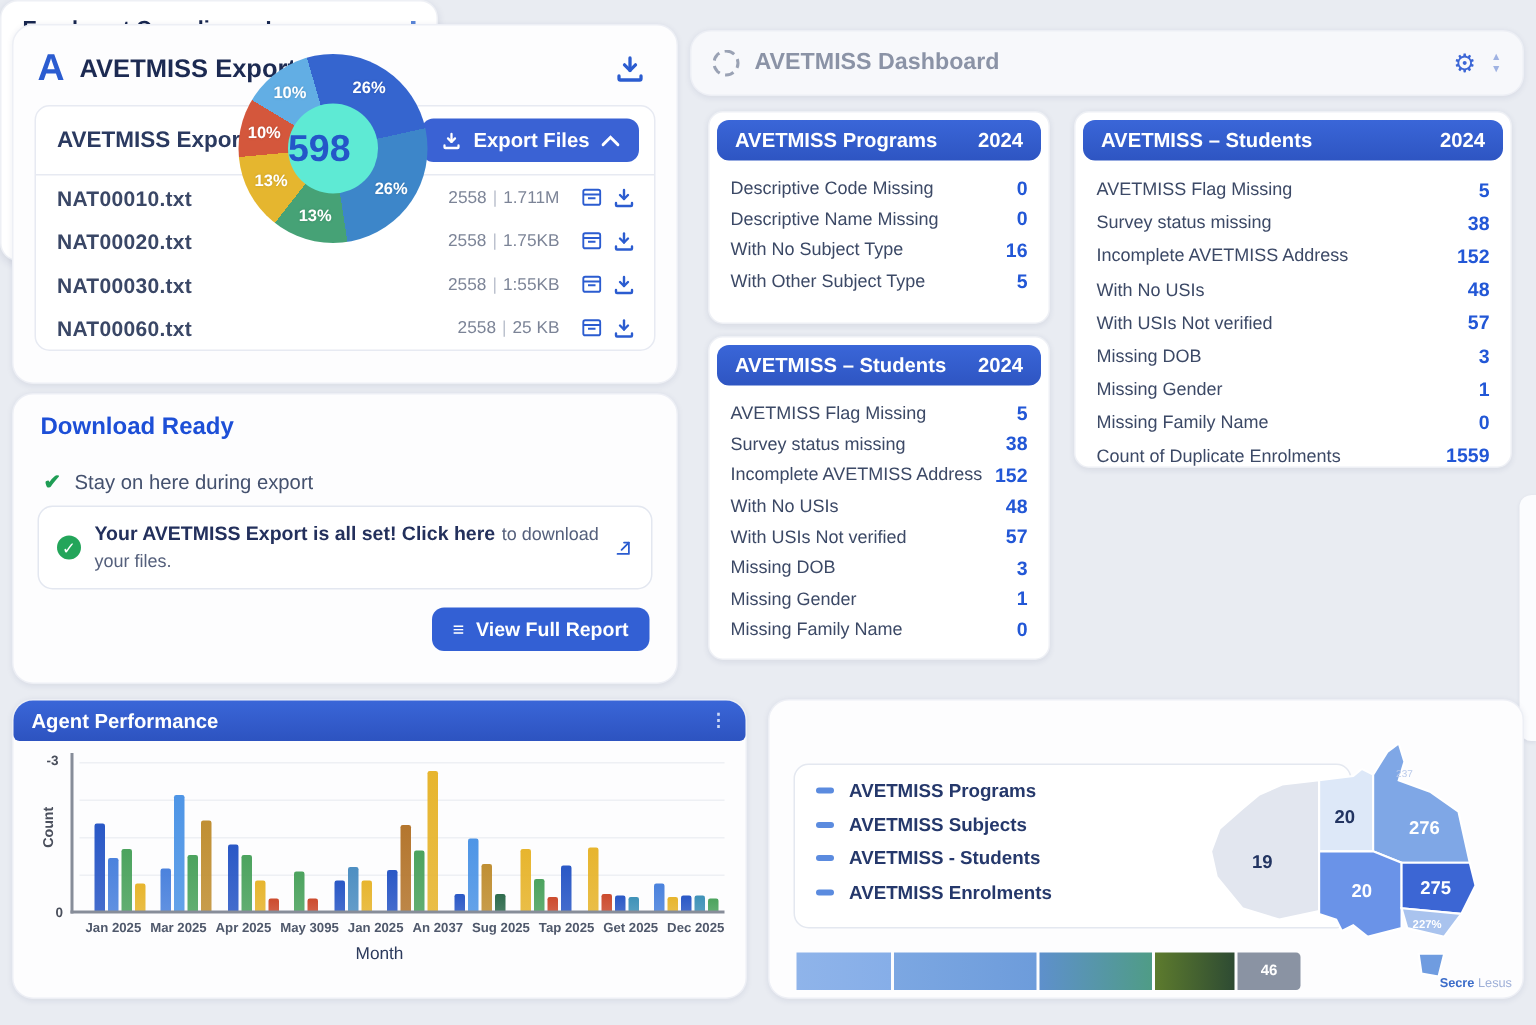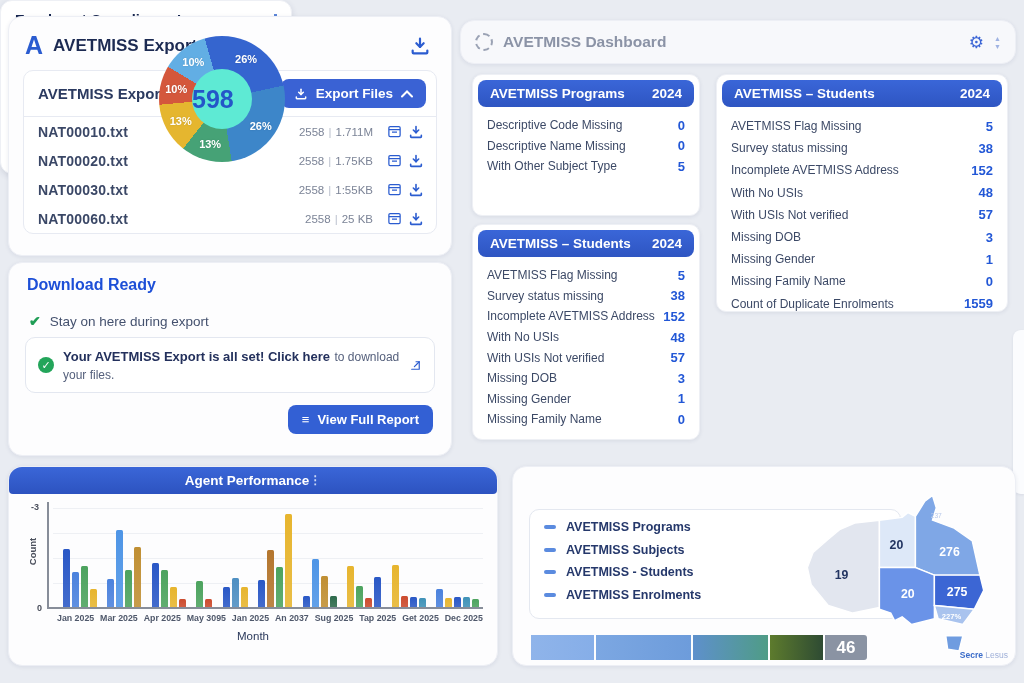--- a/index.html
+++ b/index.html
@@ -88,21 +88,21 @@
   .donut-ring { width:126px; height:126px; border-radius:50%; }
   .donut-hole { position:absolute; inset:33px; background:#5eead4; border-radius:50%;
     display:flex; align-items:center; justify-content:flex-start; }
   .donut-total { font-size:25px; font-weight:bold; color:#2456c8; }
   .slice-label { position:absolute; color:#fff; font-size:11px; font-weight:bold;
     transform:translate(-50%,-50%); text-shadow:0 0 2px rgba(0,0,0,.15); }
 
   
   #agent-panel { left:8px; top:466px; width:490px; height:200px; }
   .agent-head { background:linear-gradient(180deg,#3a66d8,#2d53c0); border-radius:13px 13px 4px 4px;
-    color:#fff; font-size:13.5px; font-weight:bold; padding:6px 12px; display:flex; justify-content:center; }
+    color:#fff; font-size:13.5px; font-weight:bold; padding:6px 12px; display:flex; justify-content:space-between; }
   .agent-dots { color:#cdd9f5; font-size:12px; }
   .chart-wrap { position:relative; margin:14px 14px 0 44px; height:100px; }
   .gridline { position:absolute; left:0; right:0; height:1px; background:#eef0f4; }
   .axis-x { position:absolute; left:-6px; right:0; bottom:-1px; height:2px; background:#878d99; }
   .axis-y { position:absolute; left:-6px; top:-6px; bottom:-1px; width:2px; background:#878d99; }
   .cols { position:absolute; inset:0; display:flex; justify-content:space-between; padding:0 4px 0 10px; }
   .col { display:flex; align-items:flex-end; gap:2px; height:100%; }
   .bar { width:7px; border-radius:1.5px 1.5px 0 0; }
   .ytick { position:absolute; font-size:9px; color:#4a4f5c; font-weight:bold; }
   .ylab { position:absolute; left:-34px; top:38px; font-size:9.5px; color:#4a4f5c; font-weight:bold;
@@ -114,21 +114,21 @@
   
   #state-panel { left:512px; top:466px; width:504px; height:200px; }
   .state-title { font-size:15.5px; font-weight:bold; color:#1e2c5e; padding:14px 0 0 18px; }
   .state-card { position:absolute; left:16px; top:42px; width:372px; height:110px;
     border:1px solid #e4e8f0; border-radius:10px; background:#fff; padding:10px 0 0 14px; }
   .st-item { display:flex; align-items:center; gap:10px; margin-bottom:8.5px; }
   .st-dash { width:12px; height:4px; border-radius:2px; background:#5b8bdf; flex:none; }
   .st-label { font-size:12.5px; font-weight:bold; color:#25386b; }
   .scale-row { position:absolute; left:18px; top:168px; display:flex; align-items:center; height:25px; }
   .scale-seg { height:25px; margin-right:2px; }
-  .scale-chip { height:25px; min-width:42px; background:#8a93a3; color:#fff; font-size:17px;
+  .scale-chip { height:25px; min-width:42px; background:#8a93a3; color:#fff; font-size:10px;
     font-weight:bold; display:flex; align-items:center; justify-content:center; border-radius:0 3px 3px 0; }
   .map-box { position:absolute; left:796px; top:490px; width:218px; height:176px; z-index:7; }
   .map-num { font-weight:bold; fill:#223461; font-size:13px; }
   .map-num-w { font-weight:bold; fill:#ffffff; font-size:13px; }
   .watermark { position:absolute; right:6px; bottom:6px; font-size:8.5px; }
   .wm-strong { color:#3b6cc9; font-weight:bold; }
   .wm-light { color:#9fb0d8; }
   .sliver { position:absolute; left:1013px; top:330px; width:11px; height:164px; background:#fbfcfe;
     border-radius:8px 0 0 8px; box-shadow:0 1px 3px rgba(30,40,90,.08); }
 </style>
@@ -265,20 +265,24 @@
     <span>2024</span>
   </div>
   <div class="stat-rows">
       <div class="stat-row">
         <span class="stat-label">Descriptive Code Missing</span>
         <span class="stat-value">0</span>
       </div>
       <div class="stat-row">
         <span class="stat-label">Descriptive Name Missing</span>
         <span class="stat-value">0</span>
+      </div>
+      <div class="stat-row">
+        <span class="stat-label">With No Subject Type</span>
+        <span class="stat-value">16</span>
       </div>
       <div class="stat-row">
         <span class="stat-label">With Other Subject Type</span>
         <span class="stat-value">5</span>
       </div>
     </div>
 </section>
 
 <section class="stat-card" id="card-students-a">
   <div class="stat-head">

